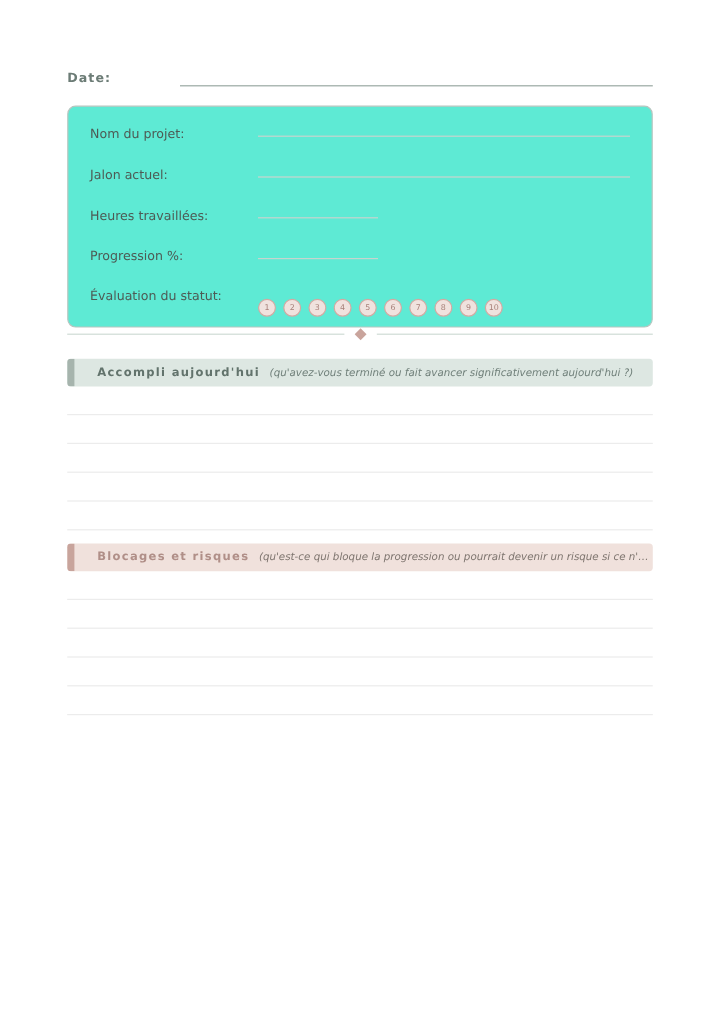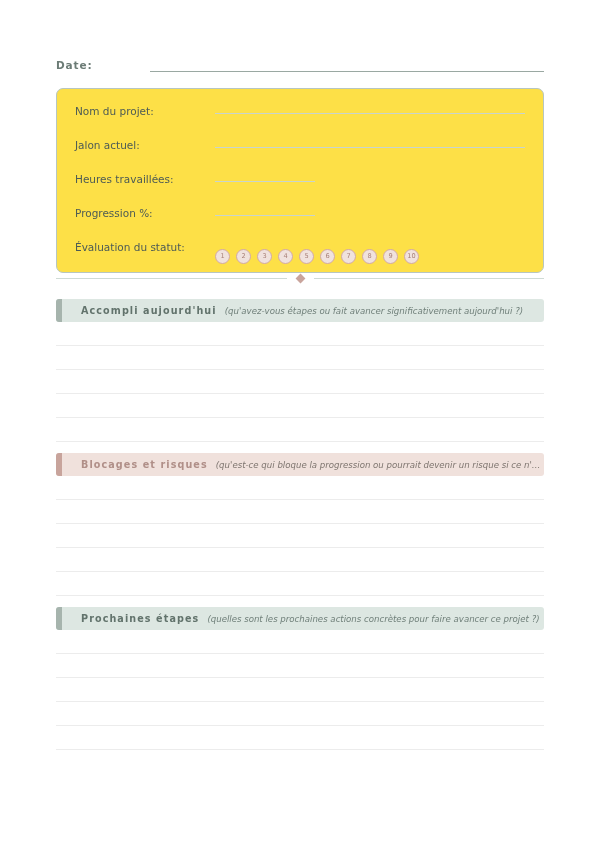--- a/index.html
+++ b/index.html
@@ -50,21 +50,21 @@
   }
 
   
   .info-box {
     position: absolute;
     left: 56px;
     top: 88px;
     width: 488px;
     height: 185px;
     box-sizing: border-box;
-    background: #fde047;
+    background: #5eead4;
     border: 1px solid #b7c6c0;
     border-radius: 7px;
     padding: 14px 18px 10px 18px;
   }
   .field-row {
     display: flex;
     align-items: baseline;
     height: 34px;
   }
   .field-label {
@@ -256,21 +256,21 @@
   <div class="divider">
     <span class="rule"></span>
     <span class="diamond"></span>
     <span class="rule"></span>
   </div>
 
   <div class="section theme-green" style="top:299px;">
     <div class="section-header">
       <span class="accent"></span>
       <span class="section-title">Accompli aujourd'hui</span>
-      <span class="section-hint">(qu'avez-vous étapes ou fait avancer significativement aujourd'hui ?)</span>
+      <span class="section-hint">(qu'avez-vous terminé ou fait avancer significativement aujourd'hui ?)</span>
     </div>
     <div class="lines">
       <div class="write-line"></div>
       <div class="write-line"></div>
       <div class="write-line"></div>
       <div class="write-line"></div>
       <div class="write-line"></div>
     </div>
   </div>
 
@@ -282,29 +282,15 @@
     </div>
     <div class="lines">
       <div class="write-line"></div>
       <div class="write-line"></div>
       <div class="write-line"></div>
       <div class="write-line"></div>
       <div class="write-line"></div>
     </div>
   </div>
 
-  <div class="section theme-green" style="top:607px;">
-    <div class="section-header">
-      <span class="accent"></span>
-      <span class="section-title">Prochaines étapes</span>
-      <span class="section-hint">(quelles sont les prochaines actions concrètes pour faire avancer ce projet ?)</span>
-    </div>
-    <div class="lines">
-      <div class="write-line"></div>
-      <div class="write-line"></div>
-      <div class="write-line"></div>
-      <div class="write-line"></div>
-      <div class="write-line"></div>
-    </div>
-  </div>
 
 
 </div>
 
 </body></html>

